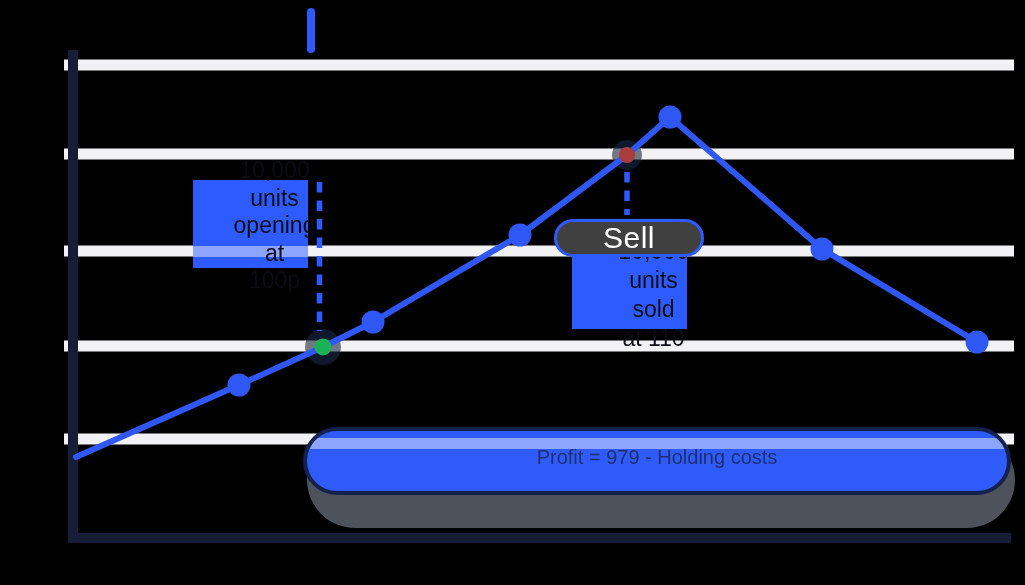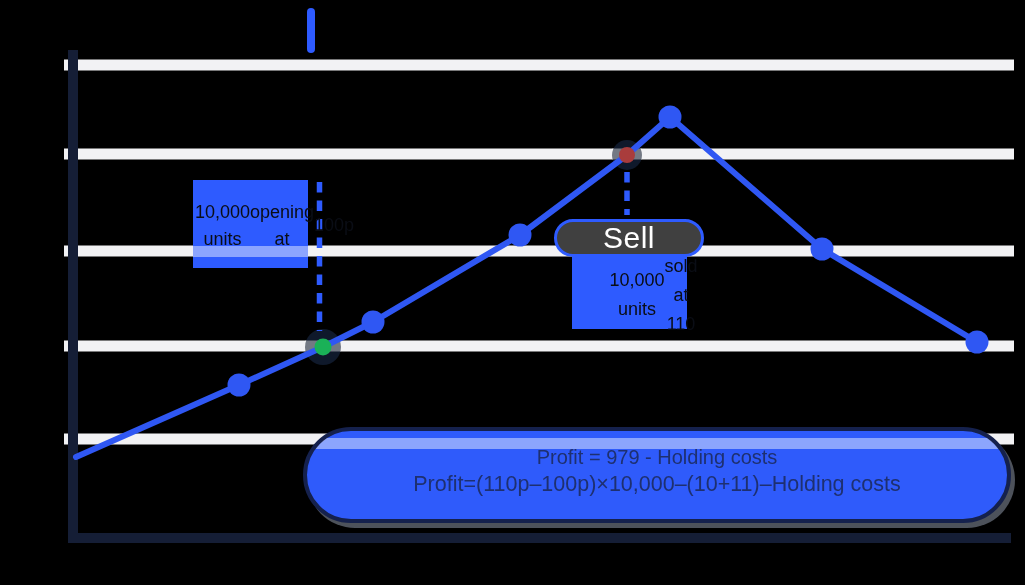--- a/index.html
+++ b/index.html
@@ -14,30 +14,30 @@
     border-radius:4px;
   }
   .badge{
     position:absolute;height:38px;border-radius:19px;
     display:flex;align-items:center;justify-content:center;
     color:#fff;font-size:30px;font-weight:400;letter-spacing:.5px;z-index:3;
   }
   .badge-buy{left:173px;top:142px;width:150px;}
   .badge-sell{left:554px;top:219px;width:150px;}
   .detail-box{
-    position:absolute;z-index:2;display:flex;flex-direction:row;
+    position:absolute;z-index:2;display:flex;flex-direction:column;
     align-items:center;justify-content:center;text-align:center;
-    font-weight:500;font-size:18px;padding-left:48px;
+    font-weight:500;font-size:23px;padding-left:48px;
   }
   .detail-buy{left:193px;top:180px;width:115px;height:88px;line-height:27.5px;padding-top:4px;}
   .detail-sell{left:572px;top:255px;width:115px;height:74px;line-height:29px;padding-top:6px;}
   .thru-stripe{position:absolute;left:0;width:100%;height:11px;z-index:0;}
   .detail-box span, .profit-pill span{position:relative;z-index:1;}
   .profit-pill{
-    position:absolute;left:303px;top:427px;width:708px;height:96px;
+    position:absolute;left:303px;top:427px;width:708px;height:68px;
     border-radius:48px;z-index:3;
     display:flex;flex-direction:column;align-items:center;
     padding-top:13px;text-align:center;font-weight:500;overflow:hidden;
   }
   .profit-shadow{
     position:absolute;left:303px;top:427px;width:708px;height:96px;border-radius:48px;
     transform:translate(4px,5px);background:rgba(140,150,166,.55);z-index:2;
   }
   .profit-line-1{font-size:20px;line-height:27px;}
   .profit-line-2{font-size:21.5px;line-height:26px;}
@@ -87,16 +87,15 @@
   </div>
   <div class="detail-box detail-sell" style="background: rgb(46, 91, 255); color: rgb(10, 13, 21);">
     <span>10,000 units</span>
     <span>sold at 110</span>
   </div>
 
   <div class="profit-shadow"></div>
   <div class="profit-pill" style="background: rgb(47, 91, 251); border: 4px solid rgb(21, 33, 77); color: rgb(30, 48, 112);">
     <div class="thru-stripe" style="top: 6.5px; background: rgba(255, 255, 255, 0.45);"></div>
     <span class="profit-line-1">Profit = 979 - Holding costs</span>
-    <span class="profit-line-2">Profit=(110p–100p)×10,000–(10+11)–Holding costs</span>
   </div>
 
 </div>
 
 </body></html>

